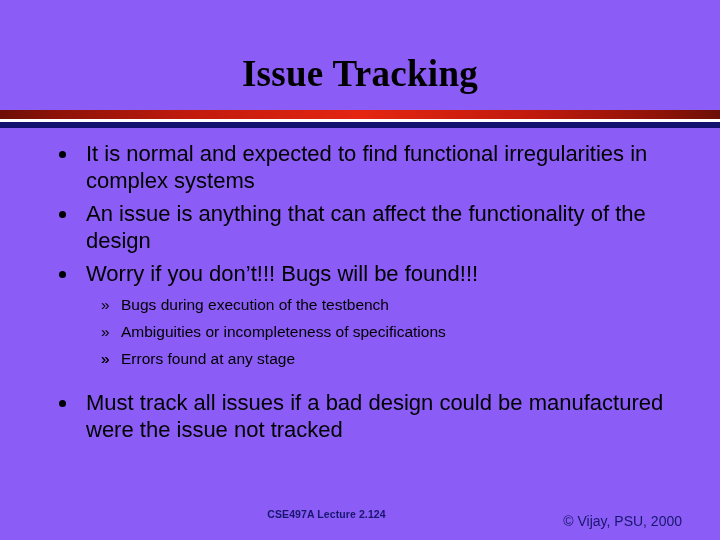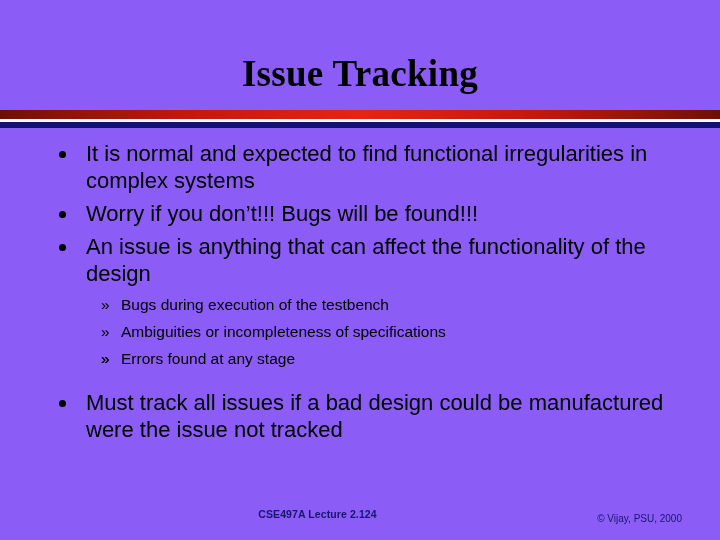--- a/index.html
+++ b/index.html
@@ -134,34 +134,34 @@
     color: #000000;
   }
 
   .spacer-before-last {
     height: 10px;
   }
 
   
   .footer-center {
     position: absolute;
-    left: 0;
+    left: 9px;
     top: 508px;
     width: 635px;
     text-align: center;
     font-size: 10.5px;
     font-weight: bold;
     color: #17176d;
     letter-spacing: 0.1px;
   }
   .footer-right {
     position: absolute;
     right: 38px;
     top: 513px;
-    font-size: 10px;
+    font-size: 14px;
     color: #17176d;
     white-space: nowrap;
   }
 </style>
 </head>
 <body>
 
 <div class="slide">
 
   <div class="title-area">
@@ -176,26 +176,26 @@
 
   <div class="body-area">
 
     <div class="bullet-l1">
       <span class="marker"><span class="dot"></span></span>
       <span>It is normal and expected to find functional irregularities in complex systems</span>
     </div>
 
     <div class="bullet-l1">
       <span class="marker"><span class="dot"></span></span>
+      <span>An issue is anything that can affect the functionality of the design</span>
+    </div>
+
+    <div class="bullet-l1">
+      <span class="marker"><span class="dot"></span></span>
       <span>Worry if you don’t!!!  Bugs will be found!!!</span>
-    </div>
-
-    <div class="bullet-l1">
-      <span class="marker"><span class="dot"></span></span>
-      <span>An issue is anything that can affect the functionality of the design</span>
     </div>
 
     <div class="sub-list">
 
       <div class="bullet-l2">
         <span class="marker">»</span>
         <span>Bugs during execution of the testbench</span>
       </div>
 
       <div class="bullet-l2">

